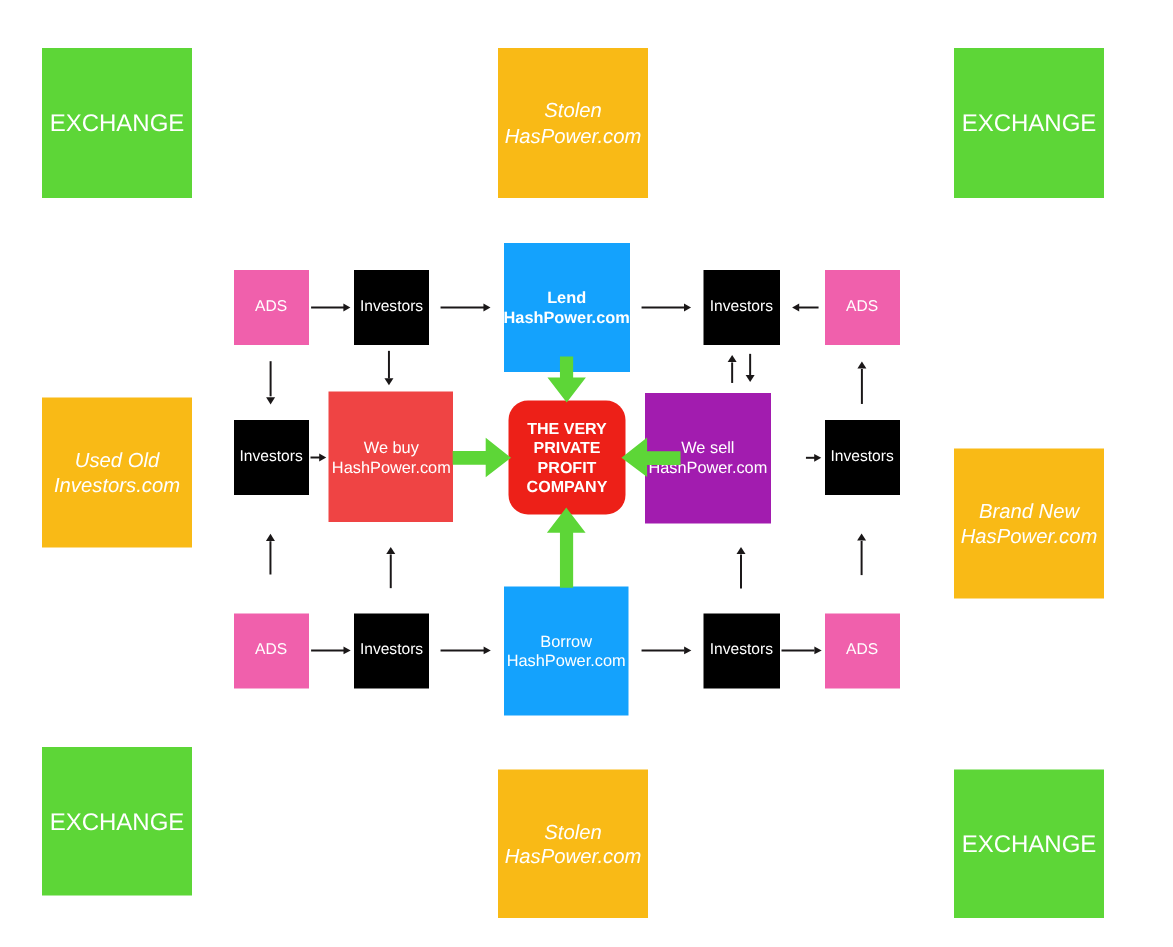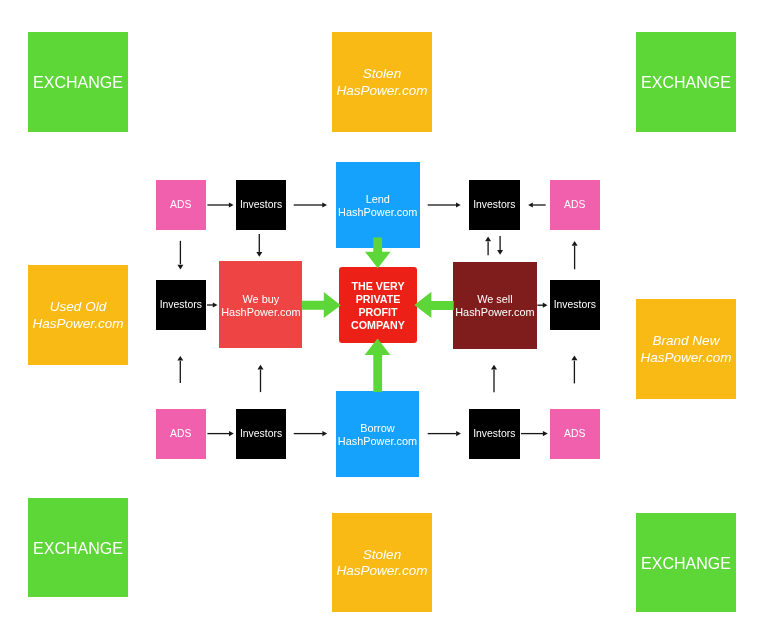--- a/index.html
+++ b/index.html
@@ -25,21 +25,21 @@
 <div id="stage">
 
   <div class="box outer-ex" style="left:28px;top:32px;width:100px;height:100px;background:#5DD637;">EXCHANGE</div>
 
   <div class="box outer-lbl" style="left:332px;top:32px;width:100px;height:100px;background:#F9BA16;">Stolen
 HasPower.com</div>
 
   <div class="box outer-ex" style="left:636px;top:32px;width:100px;height:100px;background:#5DD637;">EXCHANGE</div>
 
   <div class="box outer-lbl" style="left:28px;top:265px;width:100px;height:100px;background:#F9BA16;">Used Old
-HasPower.com</div>
+Investors.com</div>
 
   <div class="box outer-lbl" style="left:636px;top:265px;width:100px;height:100px;background:#F9BA16;margin-top:34px;">Brand New
 HasPower.com</div>
 
   <div class="box outer-ex" style="left:28px;top:498px;width:100px;height:99px;background:#5DD637;">EXCHANGE</div>
 
   <div class="box outer-lbl" style="left:332px;top:513px;width:100px;height:99px;background:#F9BA16;">Stolen
 HasPower.com</div>
 
   <div class="box outer-ex" style="left:636px;top:513px;width:100px;height:99px;background:#5DD637;">EXCHANGE</div>
@@ -143,30 +143,30 @@
   <div class="box node" style="left:549.5px;top:180px;width:50.5px;height:50px;background:#F060AC;">ADS</div>
 
   <div class="box node" style="left:156px;top:280px;width:49.5px;height:49.5px;background:#000000;">Investors</div>
   <div class="box node" style="left:550px;top:280px;width:49.5px;height:49.5px;background:#000000;">Investors</div>
 
   <div class="box node" style="left:156px;top:408.6px;width:49.5px;height:50px;background:#F060AC;">ADS</div>
   <div class="box node" style="left:236px;top:408.6px;width:50px;height:50px;background:#000000;">Investors</div>
   <div class="box node" style="left:469px;top:408.6px;width:50.5px;height:50px;background:#000000;">Investors</div>
   <div class="box node" style="left:549.5px;top:408.6px;width:50.5px;height:50px;background:#F060AC;">ADS</div>
 
-  <div class="box hub" style="left:336px;top:161.6px;width:83.5px;height:86.7px;background:#14A2FD;">Lend
+  <div class="box hub" style="left:336px;top:161.6px;width:83.5px;height:86.7px;background:#14A2FD;font-weight:bold;">Lend
 HashPower.com</div>
   <div class="box hub" style="left:219.3px;top:261.4px;width:83.2px;height:86.5px;background:#ef4444;">We buy
 HashPower.com</div>
-  <div class="box hub" style="left:453px;top:261.5px;width:83.8px;height:87px;background:#7f1d1d;">We sell
+  <div class="box hub" style="left:430px;top:261.5px;width:83.8px;height:87px;background:#a21caf;">We sell
 HashPower.com</div>
   <div class="box hub" style="left:335.6px;top:390.7px;width:83.7px;height:86.1px;background:#14A2FD;">Borrow
 HashPower.com</div>
 
-  <div class="box core" style="left:339px;top:266.7px;width:78px;height:76px;background:#ED2018;border-radius:3px;">THE VERY
+  <div class="box core" style="left:339px;top:266.7px;width:78px;height:76px;background:#ED2018;border-radius:13px;">THE VERY
 PRIVATE
 PROFIT
 COMPANY</div>
 
   <svg class="layer" viewBox="0 0 782 631" width="782" height="631">
     <polygon class="ga" points="373.3,237.6 382.1,237.6 382.1,251.7 390.6,251.7 377.8,268.3 365,251.7 373.3,251.7"></polygon>
     <polygon class="ga" points="373.3,391.9 373.3,355.1 364.6,355.1 377.5,338.4 390.4,355.1 382.1,355.1 382.1,391.9"></polygon>
     <polygon class="ga" points="301.8,300.7 323.8,300.7 323.8,291.9 340.7,305.2 323.8,318.1 323.8,309.8 301.8,309.8"></polygon>
     <polygon class="ga" points="453.7,300.9 431.4,300.9 431.4,291.7 414.3,305.1 431.4,318 431.4,310 453.7,310"></polygon>
   </svg>

